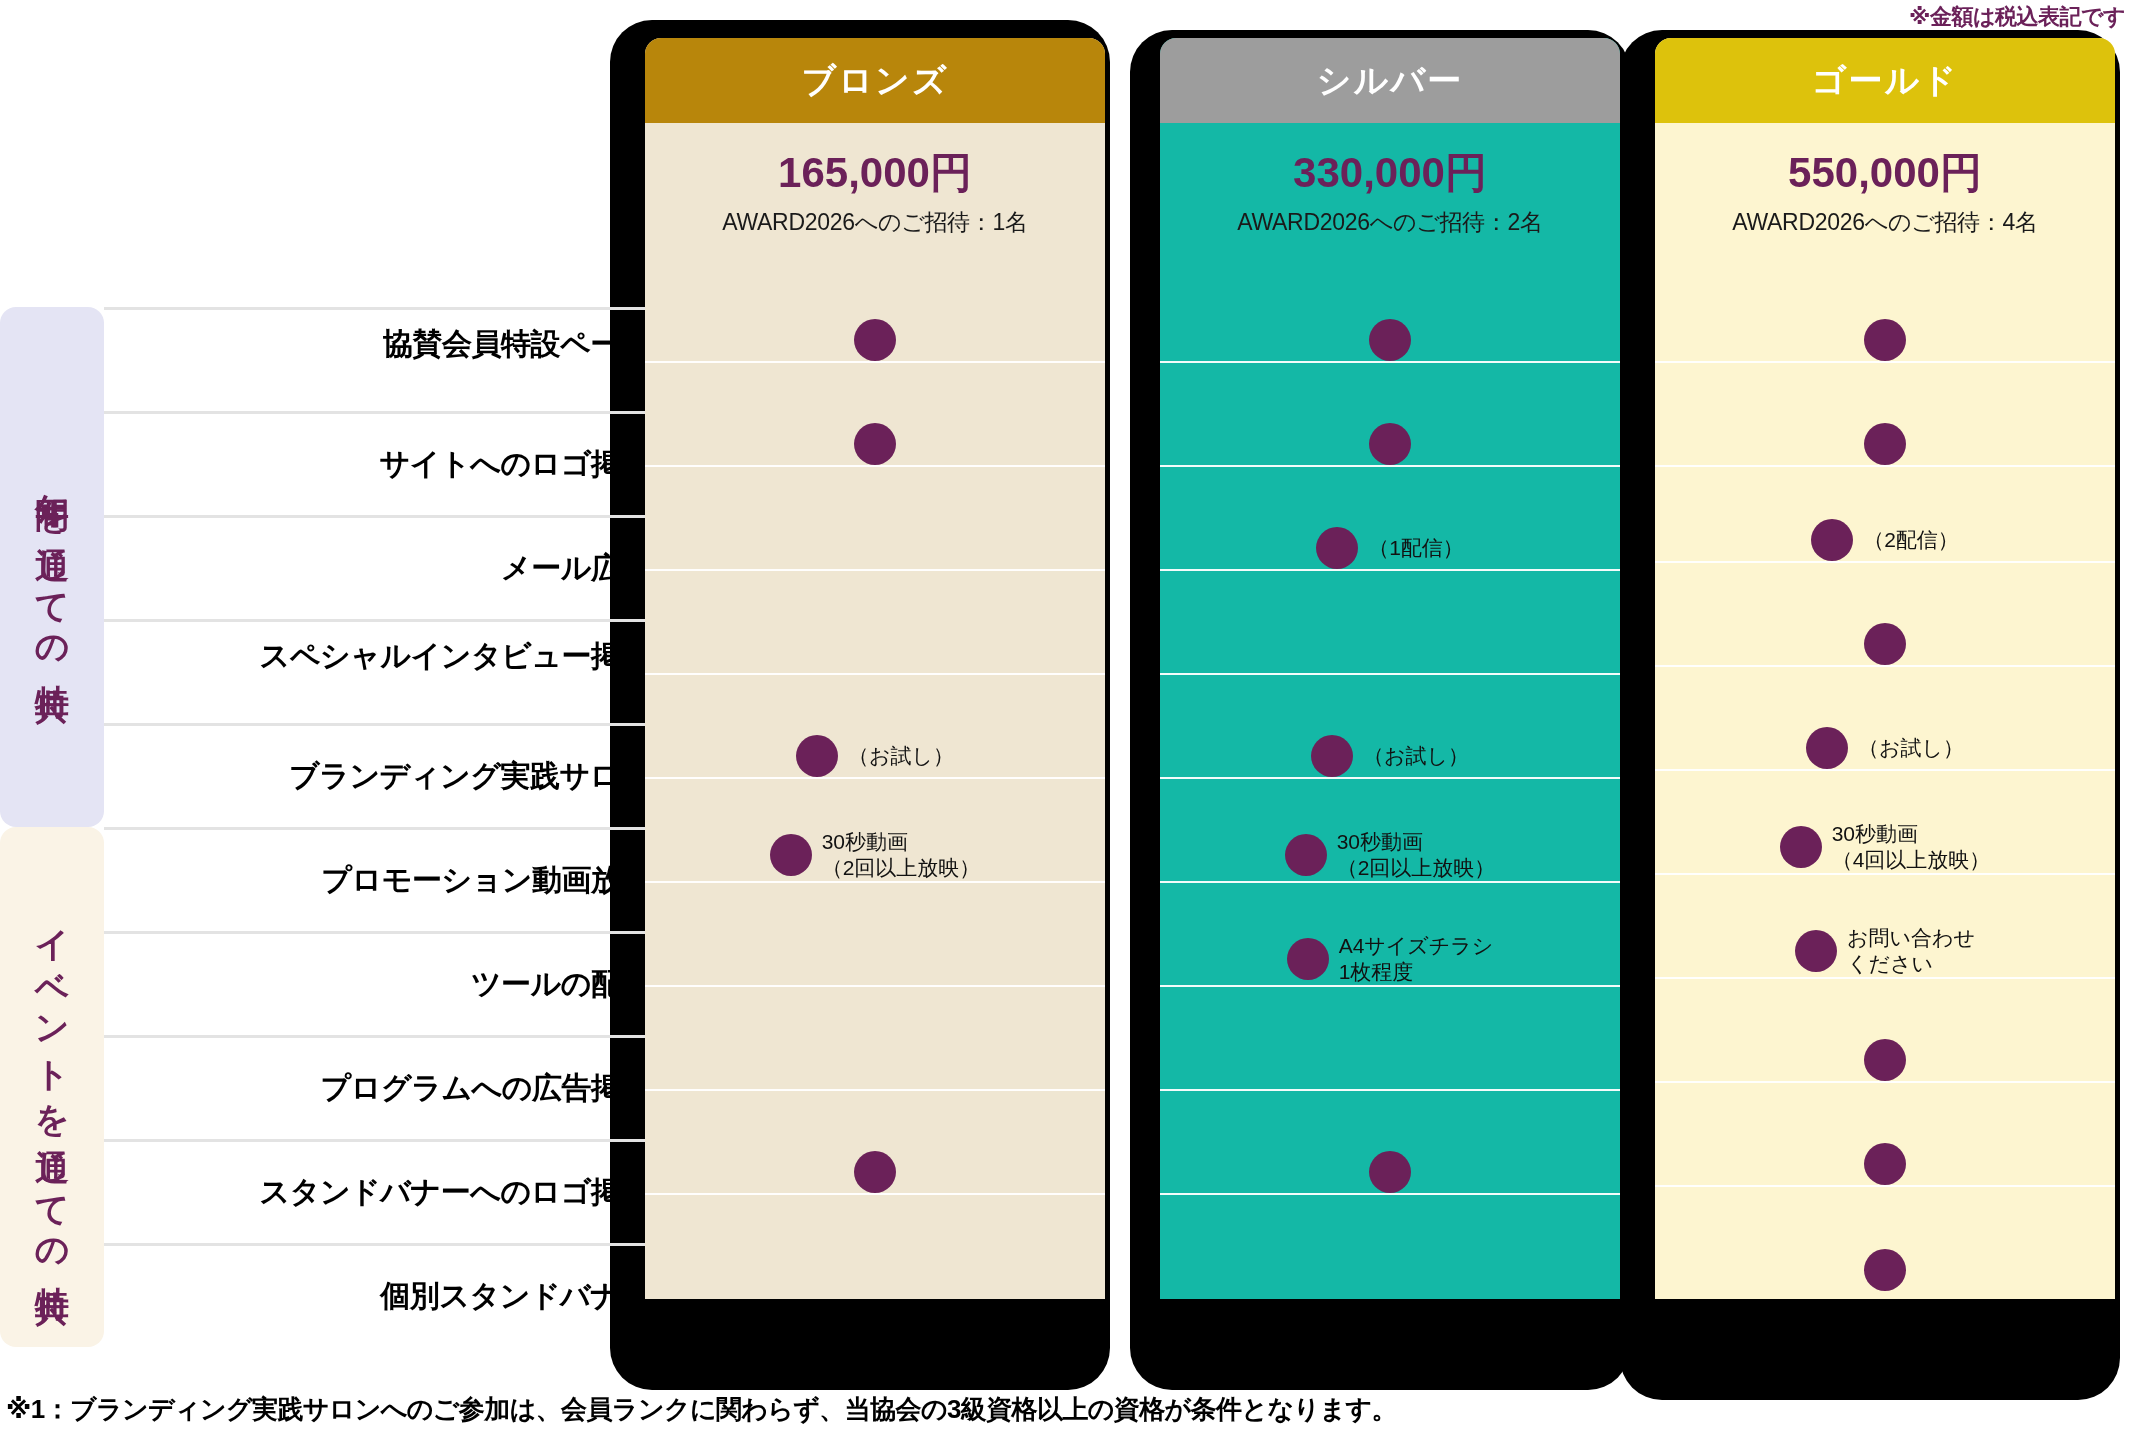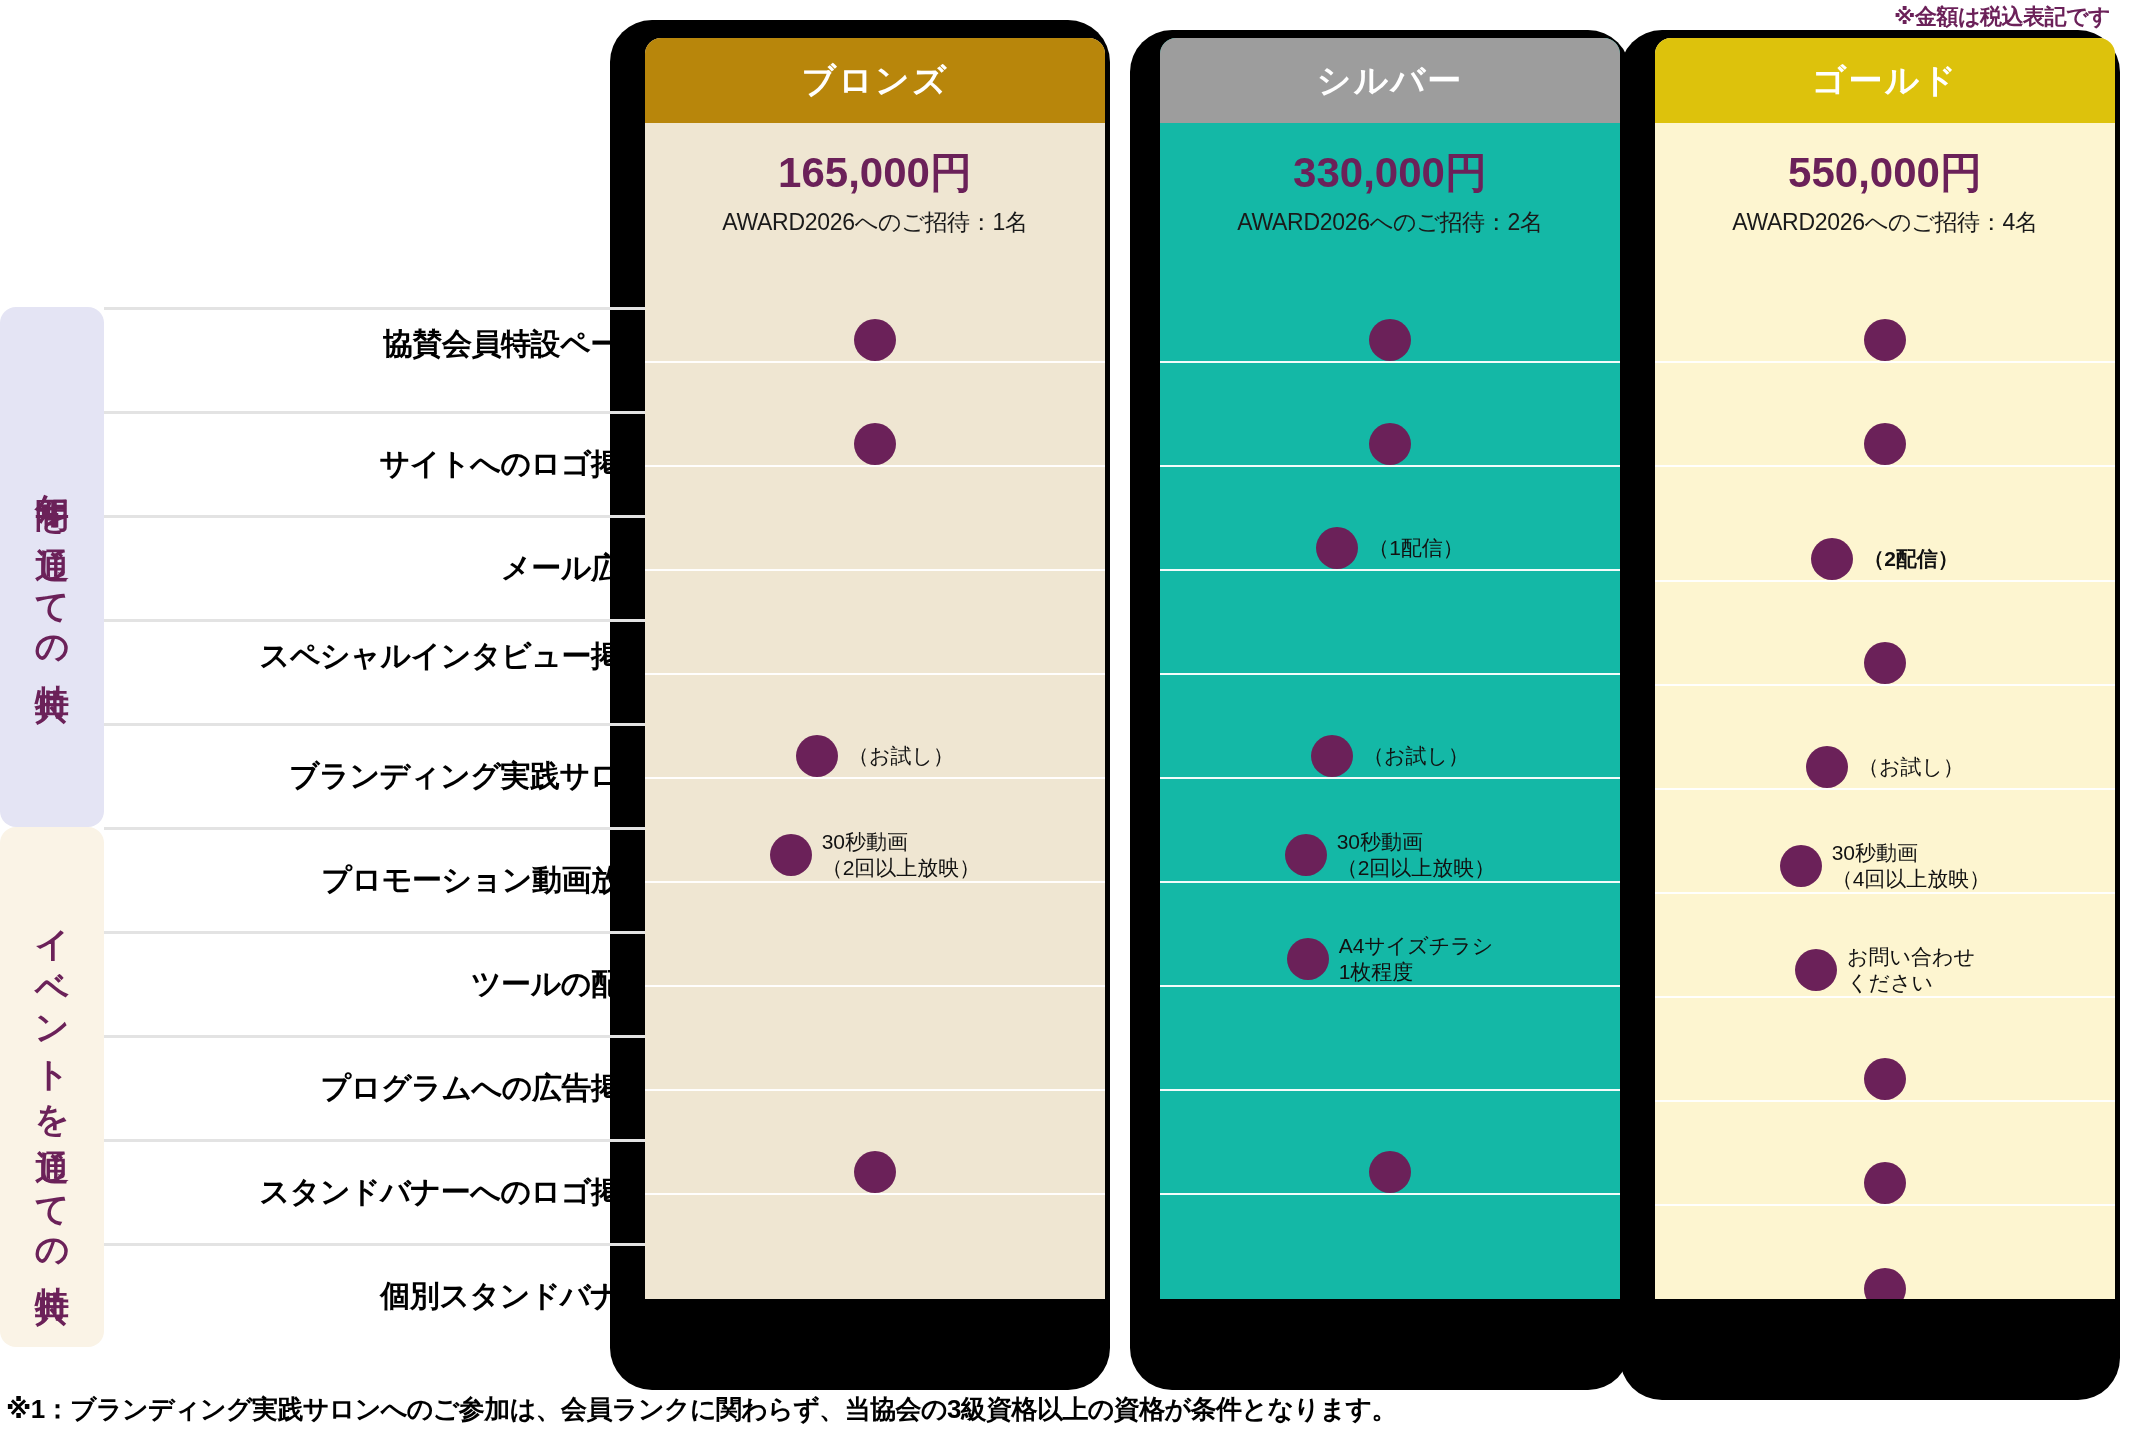--- a/index.html
+++ b/index.html
@@ -6,21 +6,21 @@
   html, body {
     width: 2141px; height: 1433px;
     background: #ffffff;
     font-family: "Liberation Sans", "DejaVu Sans", sans-serif;
     overflow: hidden;
   }
   #root { position: relative; width: 2141px; height: 1433px; }
 
   
   .tax-note {
-    position: absolute; right: 31px; top: 2px;
+    position: absolute; right: 16px; top: 2px;
     font-size: 22px; font-weight: bold; color: #6b2159;
     letter-spacing: -0.5px;
     z-index: 40;
   }
 
   
   .card-shadow {
     position: absolute;
     background: #000000;
     border-radius: 42px;
@@ -288,21 +288,21 @@
           <div class="cell" style="height: 104px;">
             <div class="cell-inner">
               <span class="dot"></span>
             </div>
           </div>
           <div class="cell" style="height: 104px;">
             <div class="cell-inner">
               <span class="dot"></span>
             </div>
           </div>
-          <div class="cell" style="height: 115px; font-weight: bold;">
+          <div class="cell" style="height: 96px;">
             <div class="cell-inner">
               <span class="dot"></span>
               <span class="cell-note">（2配信）</span>
             </div>
           </div>
           <div class="cell" style="height: 104px;">
             <div class="cell-inner">
               <span class="dot"></span>
             </div>
           </div>

